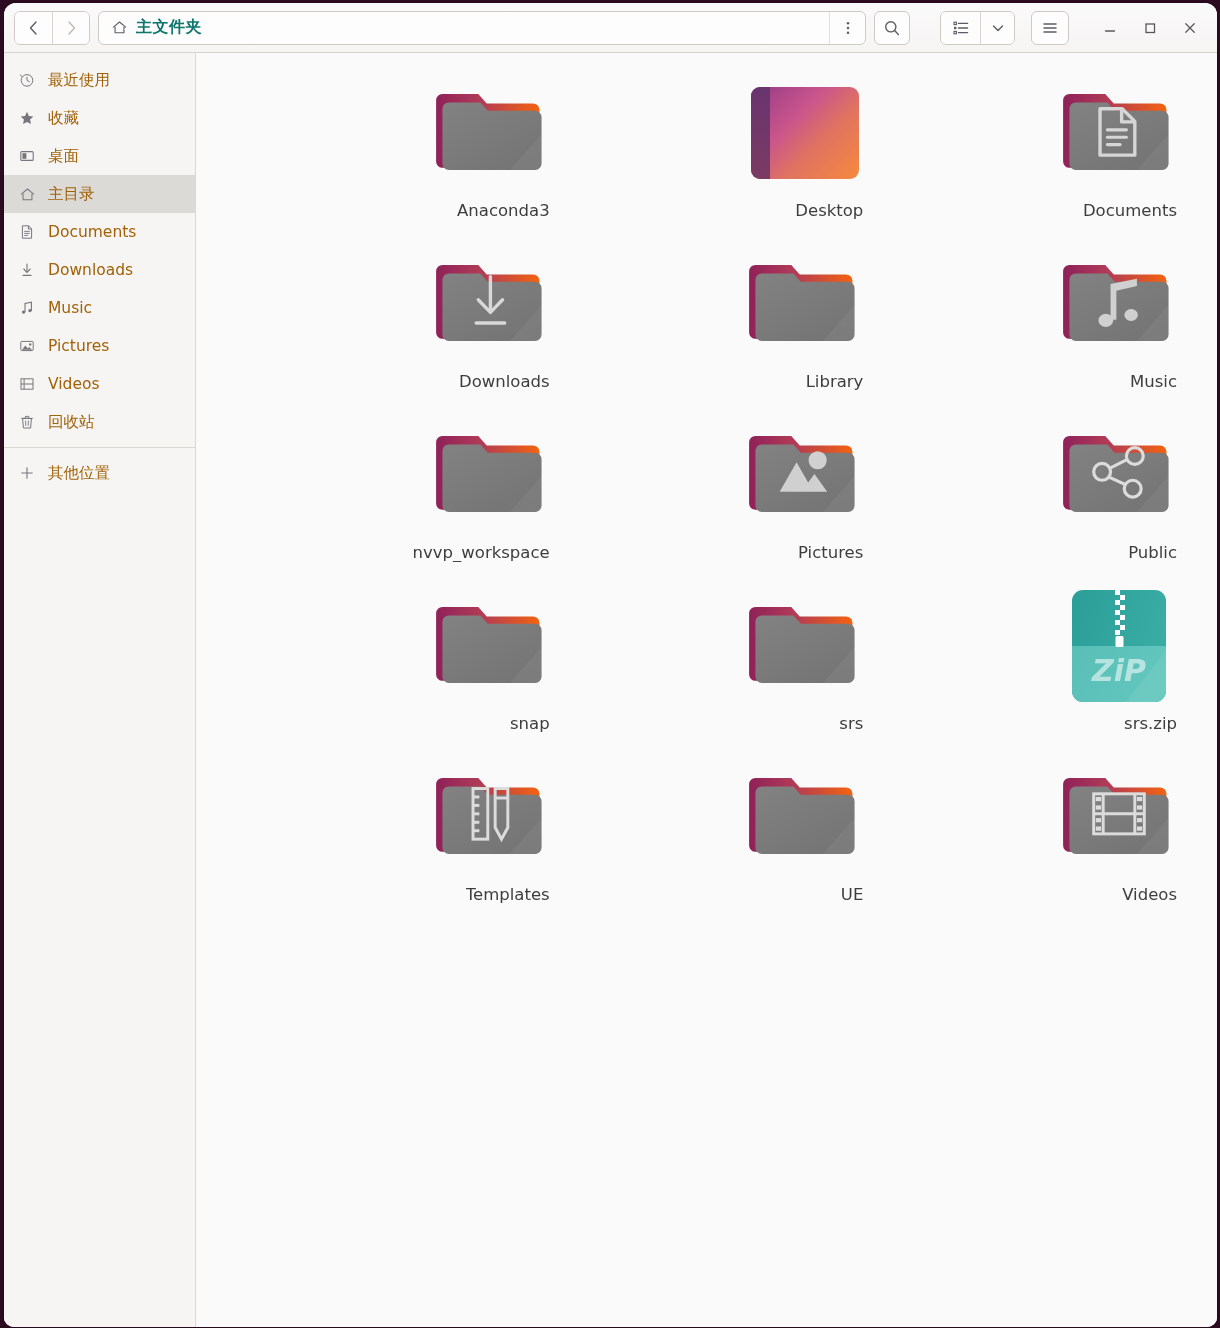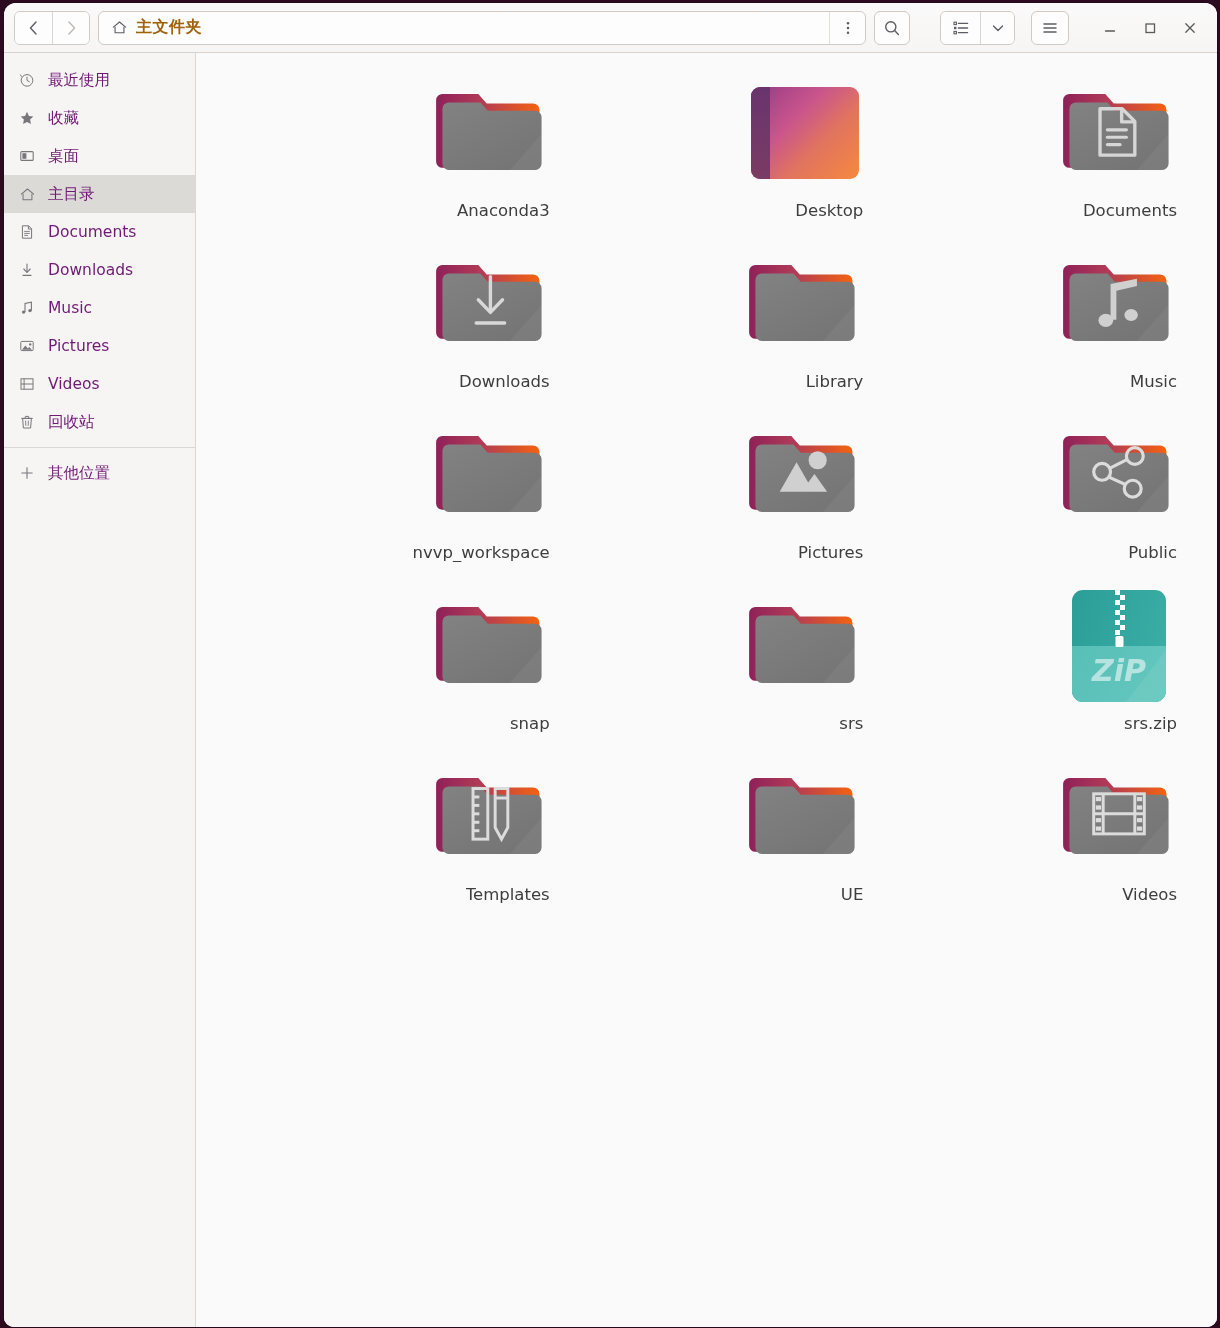--- a/index.html
+++ b/index.html
@@ -56,21 +56,21 @@
     border-radius: 6px;
     background: #fdfdfd;
     display: flex;
     align-items: center;
     padding-left: 12px;
     padding-right: 0;
     position: relative;
   }
   .path-home-icon { color: #5e5c64; display: flex; align-items: center; margin-right: 8px; }
   .path-label {
-    font-size: 16px; color: #a16207; font-weight: 700;
+    font-size: 16px; color: #0f766e; font-weight: 700;
     font-family: "DejaVu Sans", "Liberation Sans", sans-serif;
     letter-spacing: .5px;
   }
   .path-menu {
     margin-left: auto;
     width: 36px; height: 100%;
     border-left: 1px solid #e2ded9;
     display: flex; align-items: center; justify-content: center;
     color: #5e5c64;
   }
@@ -123,21 +123,21 @@
     color: #2e3436;
   }
   .side-item.selected { background: #dcdad7; }
   .side-icon {
     width: 18px; min-width: 18px; height: 18px;
     display: flex; align-items: center; justify-content: center;
     color: #77767b;
   }
   .side-label {
     font-size: 15.5px;
-    color: #701a75;
+    color: #a16207;
     font-family: "DejaVu Sans", "Liberation Sans", sans-serif;
     white-space: nowrap;
   }
   .side-sep { height: 1px; background: #dbd7d3; margin: 6px 0 6px 0; }
 
   
   .content {
     flex: 1;
     background: #fafafa;
     padding: 22px 40px 0 40px;

